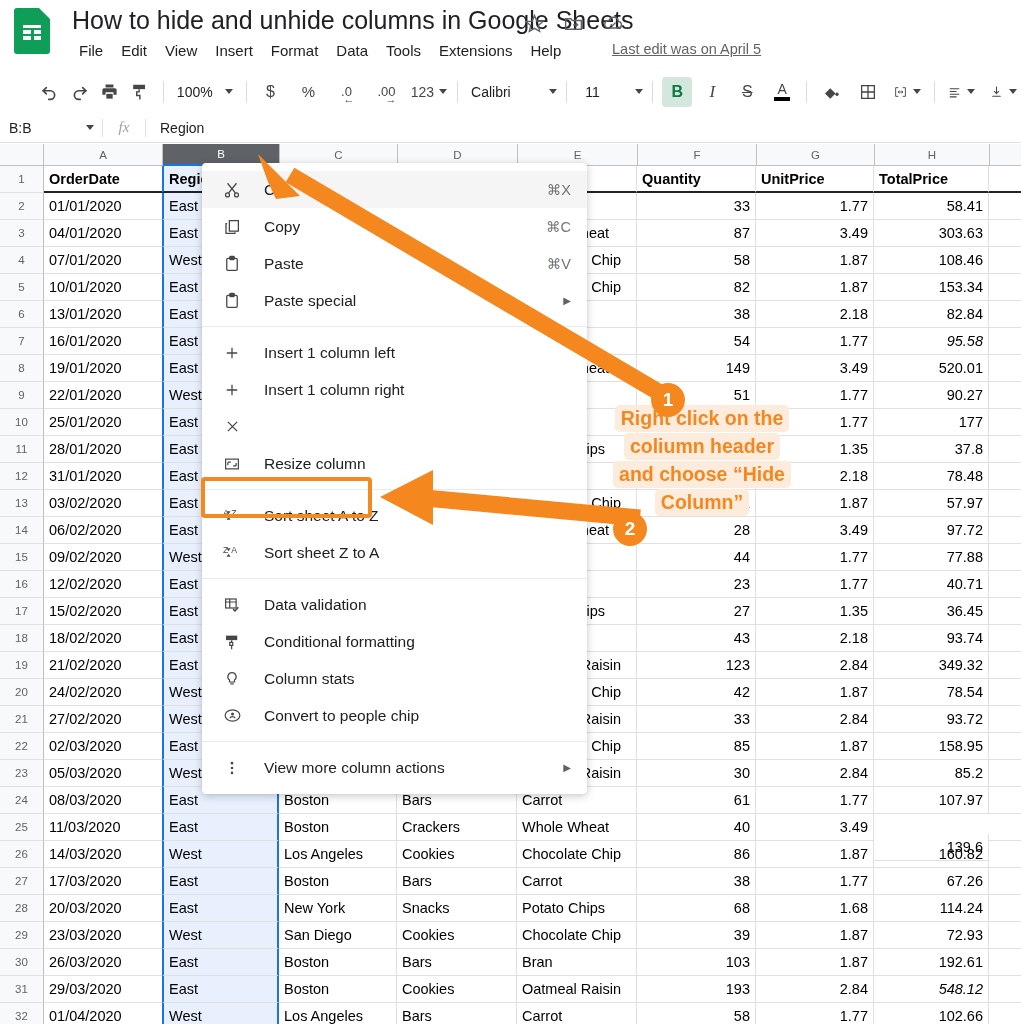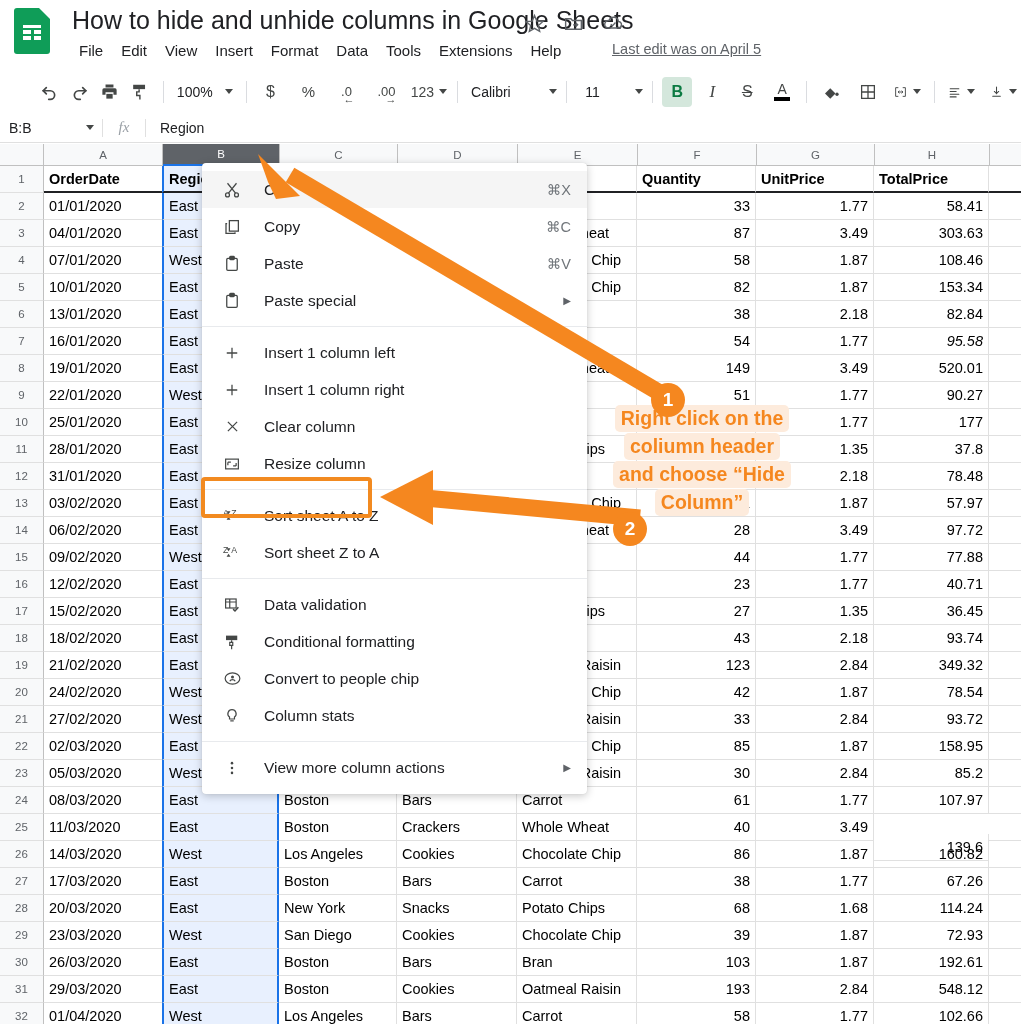--- a/index.html
+++ b/index.html
@@ -665,21 +665,21 @@
         <div class="cell" style="width: 75px;"></div>
       </div>
       <div class="cellrow">
         <div class="cell" style="width: 119px;">29/03/2020</div>
         <div class="cell selcol b-left b-right" style="width: 117px;">East</div>
         <div class="cell" style="width: 118px;">Boston</div>
         <div class="cell" style="width: 120px;">Cookies</div>
         <div class="cell" style="width: 120px;">Oatmeal Raisin</div>
         <div class="cell num" style="width: 119px;">193</div>
         <div class="cell num" style="width: 118px;">2.84</div>
-        <div class="cell num" style="width: 115px;">548.12</div>
+        <div class="cell num" style="width: 115px; font-style: italic;">548.12</div>
         <div class="cell" style="width: 75px;"></div>
       </div>
       <div class="cellrow">
         <div class="cell" style="width: 119px;">01/04/2020</div>
         <div class="cell selcol b-left b-right" style="width: 117px;">West</div>
         <div class="cell" style="width: 118px;">Los Angeles</div>
         <div class="cell" style="width: 120px;">Bars</div>
         <div class="cell" style="width: 120px;">Carrot</div>
         <div class="cell num" style="width: 119px;">58</div>
         <div class="cell num" style="width: 118px;">1.77</div>
@@ -748,21 +748,20 @@
         </svg>
       </span>
       <span class="mi-label">Insert 1 column right</span>
     </div>
     <div class="mrow">
       <span class="mi-icon">
         <svg width="17" height="17" viewBox="0 0 24 24" fill="none" stroke="#444746" stroke-width="1.8">
           <path d="M5.5 5.5l13 13M18.5 5.5l-13 13"></path>
         </svg>
       </span>
-      <span class="mi-label">Clear column</span>
     </div>
     <div class="mrow">
       <span class="mi-icon">
         <svg width="18" height="18" viewBox="0 0 24 24" fill="none" stroke="#444746" stroke-width="1.6">
           <rect x="3.5" y="5.5" width="17" height="13"></rect>
           <path d="M6.5 9.5h4M6.5 9.5v4M17.5 14.5h-4M17.5 14.5v-4"></path>
         </svg>
       </span>
       <span class="mi-label">Resize column</span>
     </div>
@@ -805,36 +804,36 @@
         <svg width="18" height="18" viewBox="0 0 24 24" fill="none" stroke="#444746" stroke-width="1.6">
           <rect x="4" y="3.5" width="15" height="6" fill="#444746" stroke="none"></rect>
           <path d="M11.5 9.5v3h-2.5v4h4v-4h-1.5"></path>
           <path d="M11.5 16.5v5"></path>
         </svg>
       </span>
       <span class="mi-label">Conditional formatting</span>
     </div>
     <div class="mrow">
       <span class="mi-icon">
+        <svg width="18" height="18" viewBox="0 0 24 24" fill="none" stroke="#444746" stroke-width="1.6">
+          <path d="M12 3.5a5.5 5.5 0 0 0-3.3 9.9V16h6.6v-2.6A5.5 5.5 0 0 0 12 3.5z"></path>
+          <path d="M9.7 18.5h4.6"></path>
+        </svg>
+      </span>
+      <span class="mi-label">Column stats</span>
+    </div>
+    <div class="mrow">
+      <span class="mi-icon">
         <svg width="19" height="19" viewBox="0 0 24 24" fill="none" stroke="#444746" stroke-width="1.5">
           <ellipse cx="12" cy="12" rx="9.3" ry="7"></ellipse>
           <circle cx="12" cy="10.2" r="1.9" fill="#444746" stroke="none"></circle>
           <path d="M8.6 15.6a3.7 3.7 0 0 1 6.8 0"></path>
         </svg>
       </span>
       <span class="mi-label">Convert to people chip</span>
-    </div>
-    <div class="mrow">
-      <span class="mi-icon">
-        <svg width="18" height="18" viewBox="0 0 24 24" fill="none" stroke="#444746" stroke-width="1.6">
-          <path d="M12 3.5a5.5 5.5 0 0 0-3.3 9.9V16h6.6v-2.6A5.5 5.5 0 0 0 12 3.5z"></path>
-          <path d="M9.7 18.5h4.6"></path>
-        </svg>
-      </span>
-      <span class="mi-label">Column stats</span>
     </div>
     <div class="mdiv"></div>
     <div class="mrow">
       <span class="mi-icon">
         <svg width="18" height="18" viewBox="0 0 24 24" fill="#444746">
           <circle cx="12" cy="5.5" r="1.7"></circle>
           <circle cx="12" cy="12" r="1.7"></circle>
           <circle cx="12" cy="18.5" r="1.7"></circle>
         </svg>
       </span>

